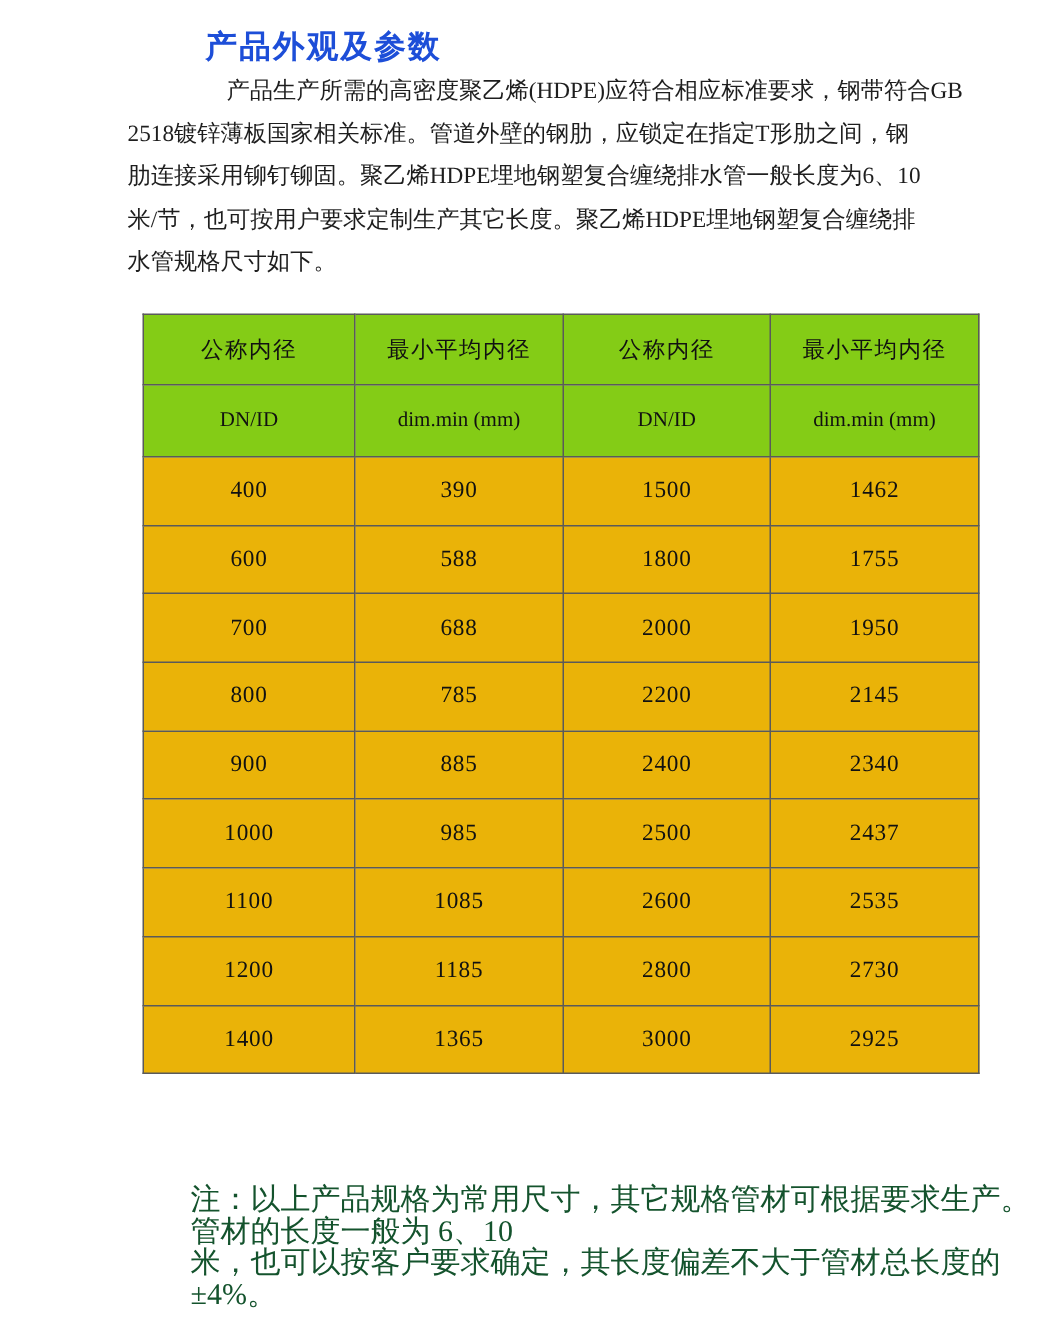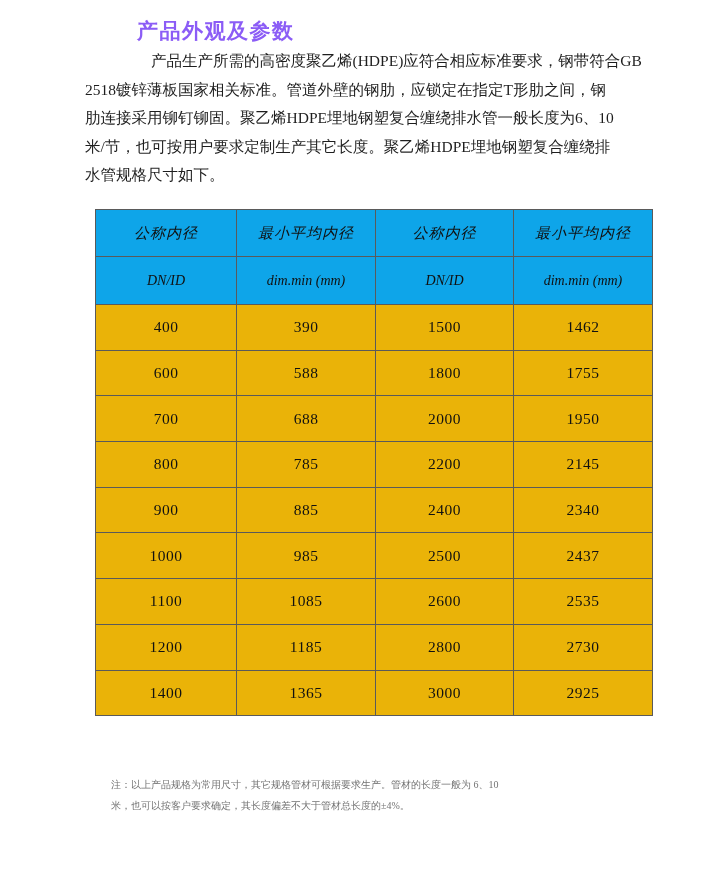--- a/index.html
+++ b/index.html
@@ -16,21 +16,21 @@
     overflow: hidden;
   }
   .page-title {
     position: absolute;
     left: 137px;
     top: 17px;
     margin: 0;
     font-size: 21px;
     font-weight: bold;
     letter-spacing: 1.5px;
-    color: #8b5cf6;
+    color: #1d4ed8;
     font-family: "Liberation Sans", "DejaVu Sans", sans-serif;
   }
   .intro-text {
     position: absolute;
     left: 85px;
     top: 47px;
     width: 560px;
     margin: 0;
     font-size: 15.5px;
     line-height: 28.6px;
@@ -48,22 +48,21 @@
     color: #111111;
   }
   .spec-table th, .spec-table td {
     border: 1px solid #5a5a5a;
     text-align: center;
     vertical-align: middle;
     padding: 0;
     font-weight: normal;
   }
   .spec-table thead th {
-    background: #0ea5e9;
-    font-style: italic;
+    background: #84cc16;
   }
   .hdr-cn {
     height: 46px;
     font-size: 15px;
     letter-spacing: 1px;
   }
   .hdr-en {
     height: 47px;
     font-size: 14px;
   }
@@ -71,24 +70,24 @@
     height: 44.7px;
     background: #eab308;
     font-size: 15.5px;
     letter-spacing: 0.5px;
   }
   .note-text {
     position: absolute;
     left: 111px;
     top: 774px;
     width: 560px;
-    margin: 0;
-    font-size: 10px;
+    margin: 16px;
+    font-size: 20px;
     line-height: 21px;
-    color: #737373;
+    color: #14532d;
     white-space: pre-line;
   }
 </style>
 </head>
 <body>
 
 <div class="page">
 
   <h1 class="page-title">产品外观及参数</h1>
 

